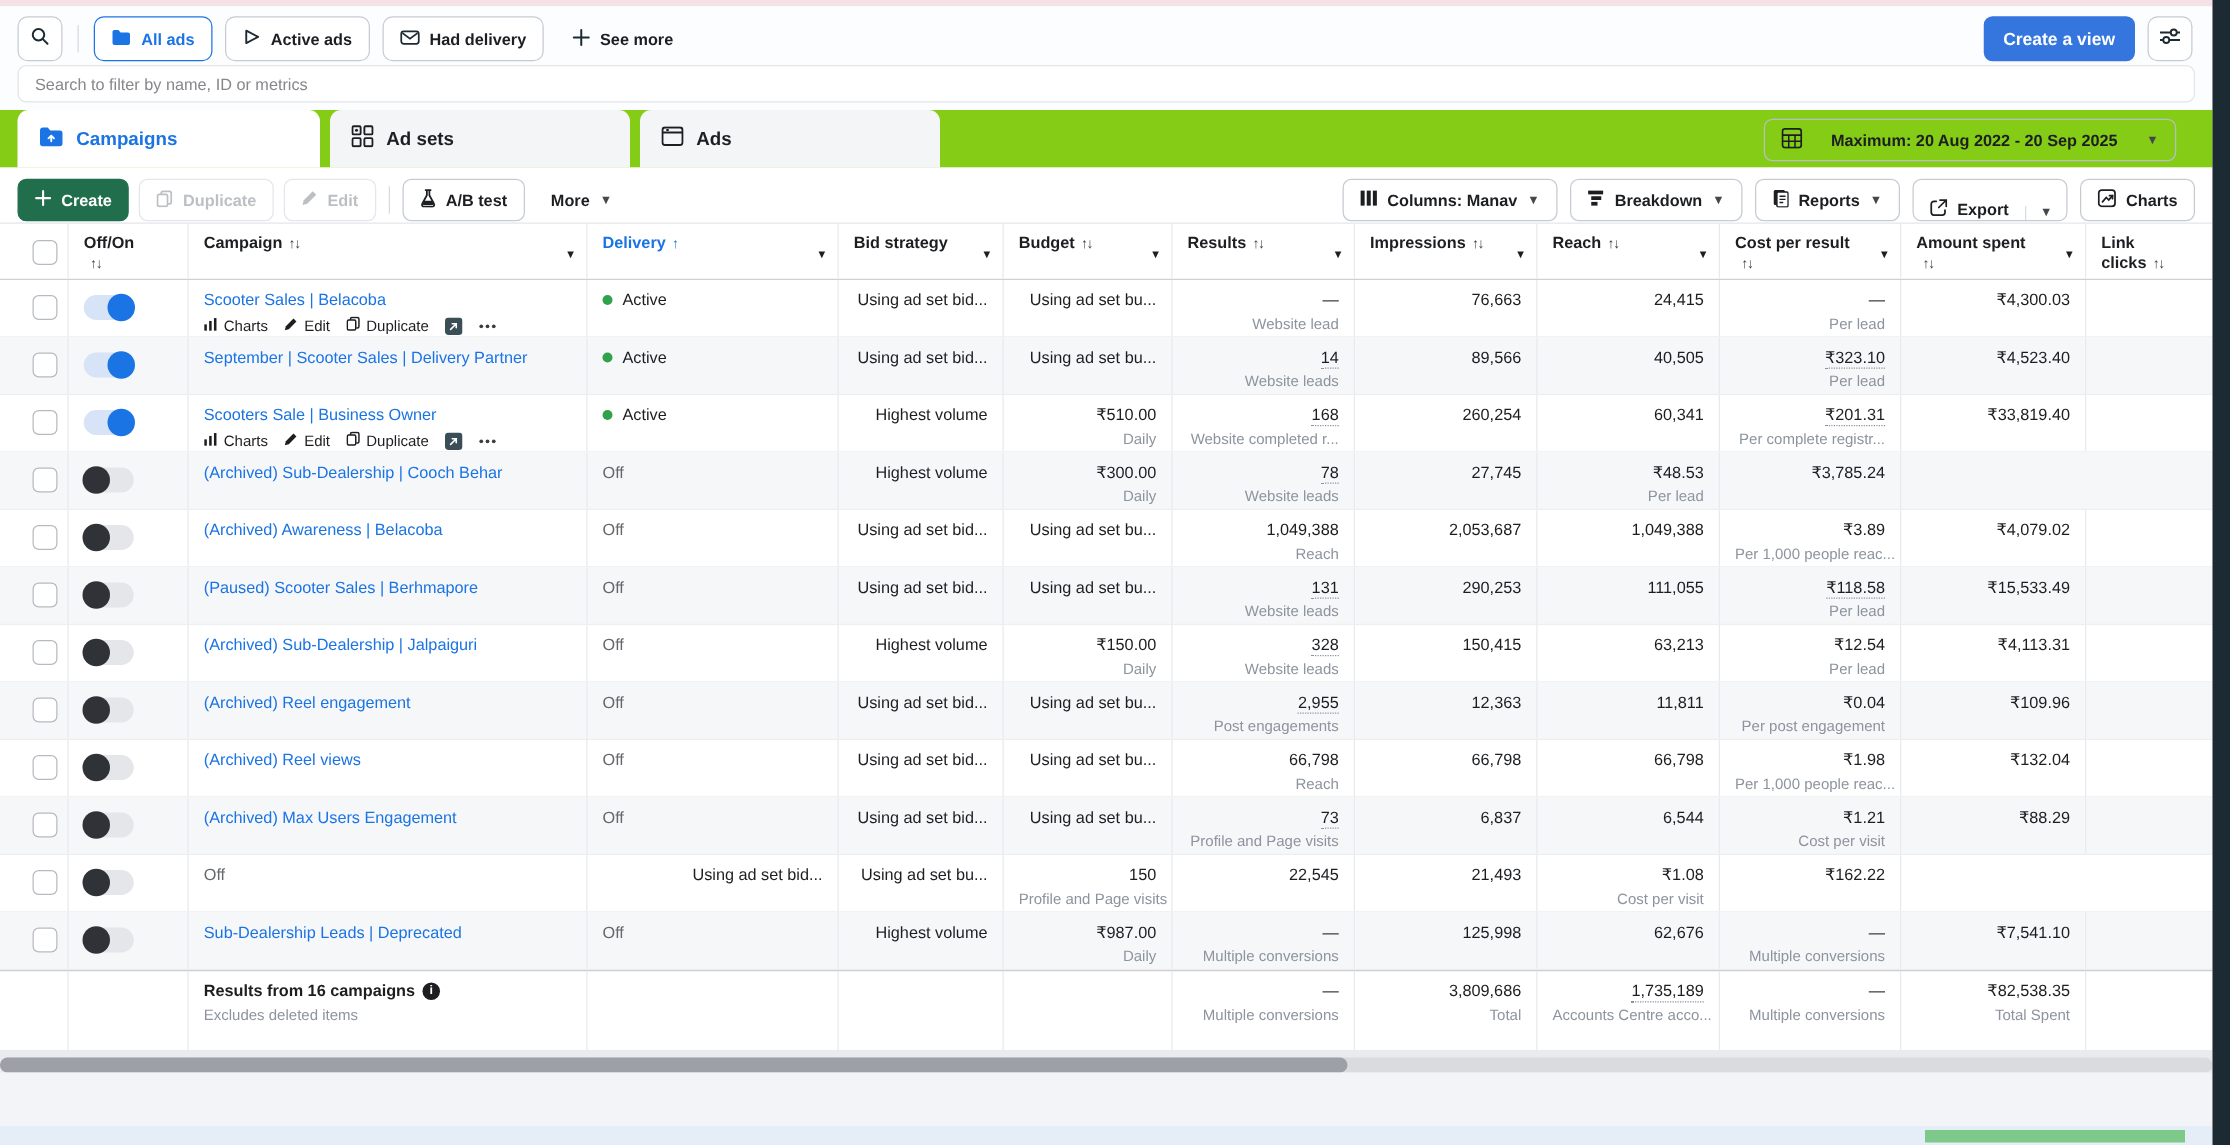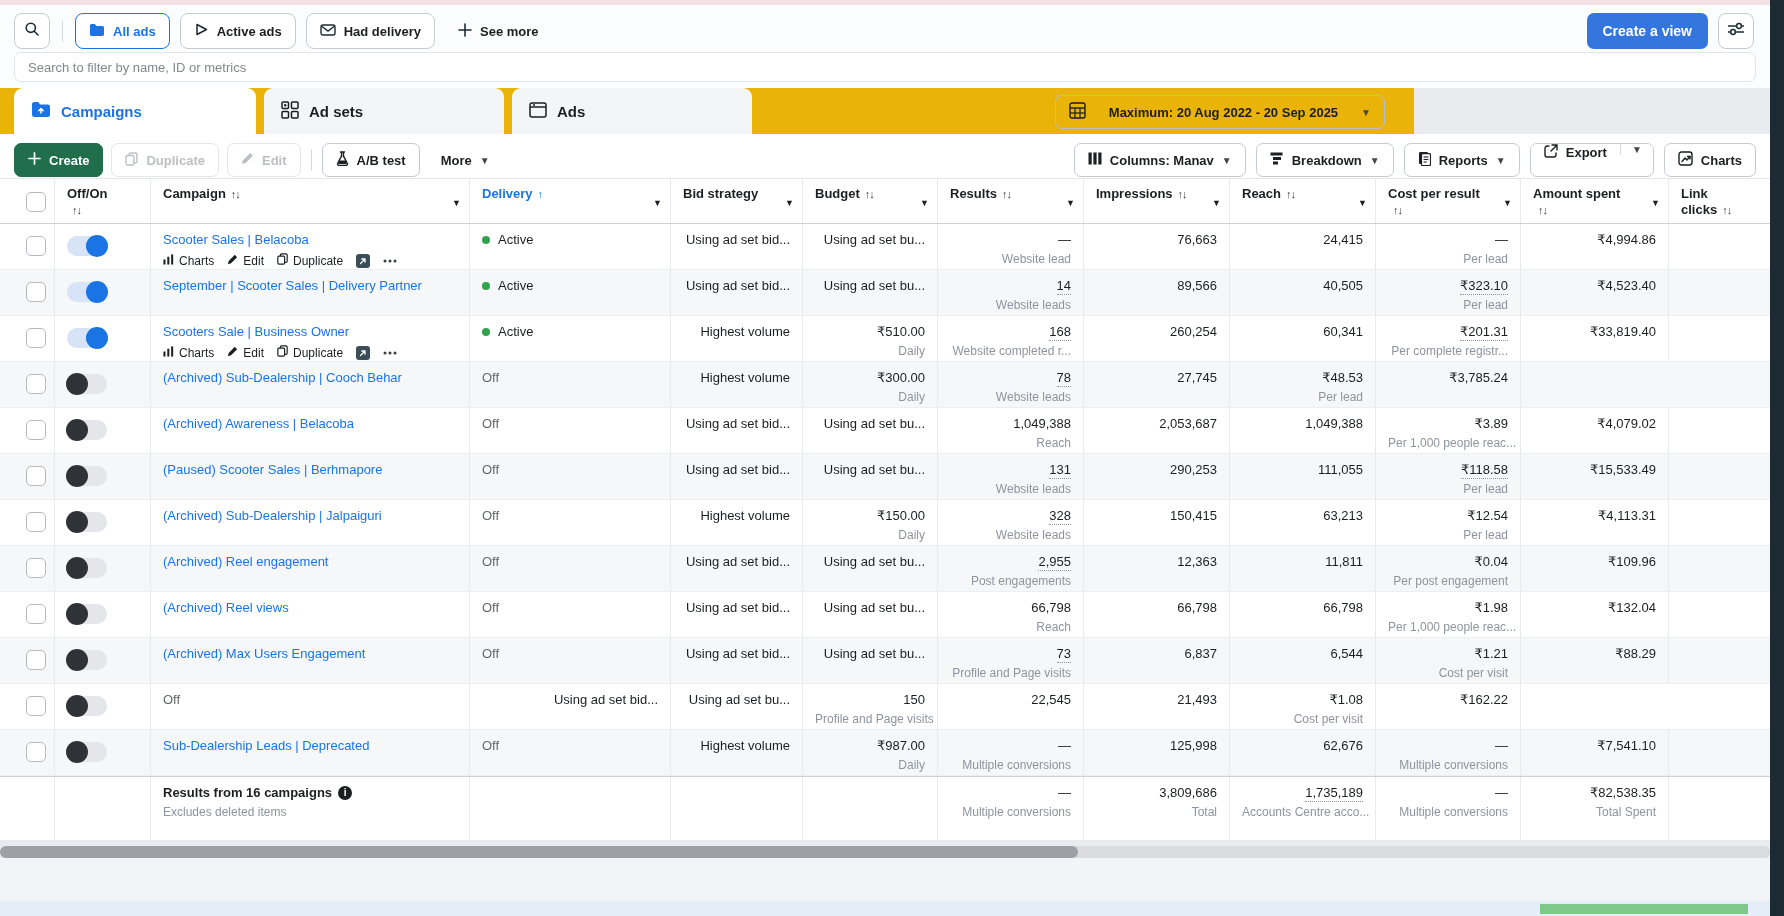--- a/index.html
+++ b/index.html
@@ -33,21 +33,21 @@
   .create-view {
     margin-left:auto; height:36px; border:none; border-radius:7px; background:#3575de; color:#fff;
     font-size:14px; font-weight:600; padding:0 16px; display:flex; align-items:center;
   }
   .searchrow {
     margin:2px 14px 14px 14px; height:30px; border:1px solid #e2e5e9; border-radius:7px; background:#fff;
     display:flex; align-items:center; padding:0 13px; font-size:13px; color:#85878b;
   }
 
   
-  .tabsband { position:absolute; top:88px; left:0; width:1414px; height:46px; background:#eab308; }
+  .tabsband { position:absolute; top:88px; left:0; width:1770px; height:46px; background:#84cc16; }
   .tab { position:absolute; bottom:0; height:46px; border-radius:9px 9px 0 0;
     display:flex; align-items:center; gap:10px; padding:0 17px; font-size:15px; font-weight:700; color:#1c1e21; }
   .tab-campaigns { left:14px; width:242px; background:#fff; color:#1b74e4; }
   .tab-adsets   { left:264px; width:240px; background:#f4f5f7; }
   .tab-ads      { left:512px; width:240px; background:#f4f5f7; }
   .daterange {
     position:absolute; right:29px; top:7px; height:34px; border:1px solid #b9bec5; border-radius:7px;
     display:flex; align-items:center; gap:23px; padding:0 13px; font-size:13px; font-weight:600; color:#1c1e21;
   }
   .caret { font-size:10px; color:#44484d; }
@@ -56,21 +56,21 @@
   .panel { position:absolute; top:134px; left:0; width:1770px; height:706px; background:#fff; }
   .toolbar { display:flex; align-items:center; gap:8px; padding:8px 14px 0 14px; height:44px; }
   .tbtn {
     height:34px; border:1px solid #c6cbd2; border-radius:7px; background:#fff;
     display:flex; align-items:center; gap:8px; padding:0 13px; font-size:13px; font-weight:600; color:#1c1e21;
   }
   .tbtn.green { background:#216e4c; border-color:#216e4c; color:#fff; }
   .tbtn.disabled { color:#bcc0c4; border-color:#e4e6eb; }
   .tbtn.flat { border:none; background:transparent; }
   .tb-right { margin-left:auto; display:flex; align-items:center; gap:10px; }
-  .split { display:flex; align-items:flex-start; border:1px solid #c6cbd2; border-radius:7px; overflow:hidden; height:34px; }
+  .split { display:flex; align-items:flex-end; border:1px solid #c6cbd2; border-radius:7px; overflow:hidden; height:34px; }
   .split .seg { display:flex; align-items:center; gap:8px; padding:0 13px; font-size:13px; font-weight:600; background:#fff; }
   .split .seg.caretseg { border-left:1px solid #d8dbdf; padding:0 11px; }
 
   
   .thead,.trow,.tfoot { display:grid; padding-left:14px;
     grid-template-columns:41px 96px 319px 201px 132px 135px 146px 146px 146px 145px 148px 101px; }
   .thead { height:46px; border-top:1px solid #e4e6eb; border-bottom:1px solid #ced0d4; }
   .trow  { height:46px; border-bottom:1px solid #eceef0; background:#fff; }
   .trow.alt { background:#f6f7f9; }
   .tfoot { height:66px; border-top:1px solid #ced0d4; }
@@ -437,21 +437,21 @@
               <div><span>76,663</span></div>
             </div>
             <div class="td num">
               <div><span>24,415</span></div>
             </div>
             <div class="td num">
               <div><span>—</span></div>
               <div class="sub">Per lead</div>
             </div>
             <div class="td num">
-              <div><span>₹4,994.86</span></div>
+              <div><span>₹4,300.03</span></div>
             </div>
             <div class="td num"></div>
           </div>
           <div class="trow alt">
             <div class="td">
               <div class="cb"></div>
             </div>
             <div class="td">
               <div class="tg on">
                 <i></i>

